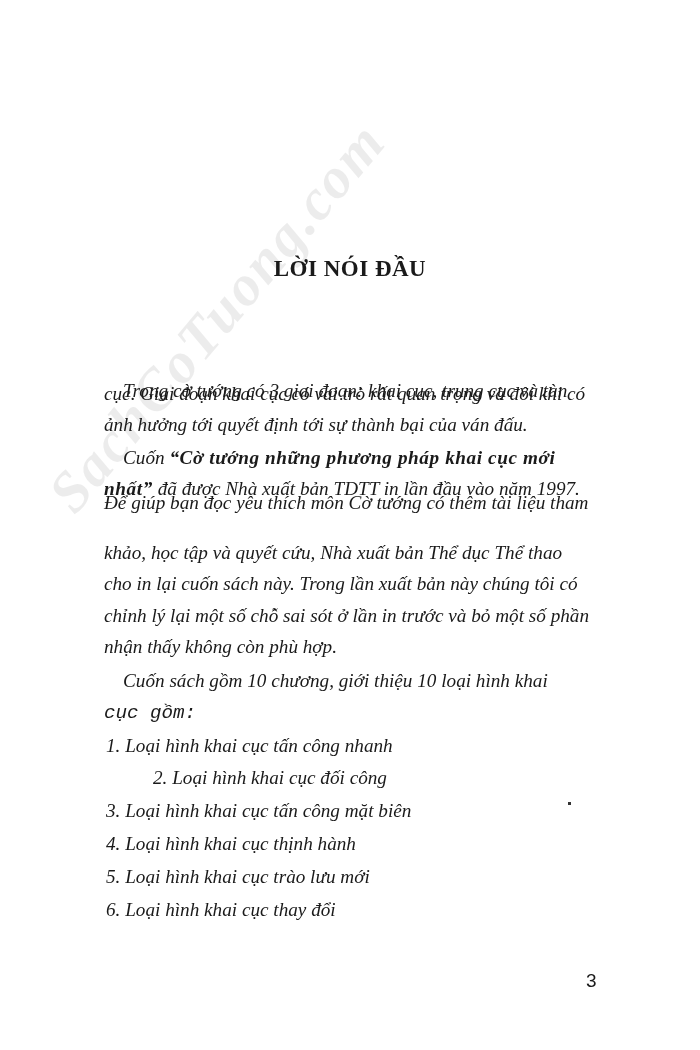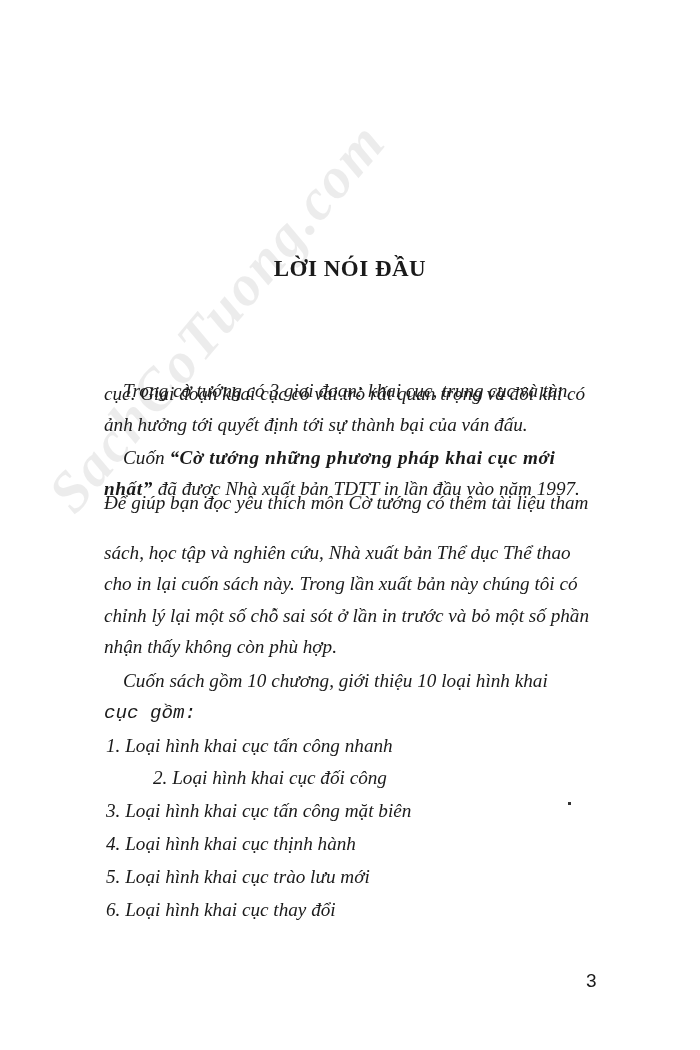--- a/index.html
+++ b/index.html
@@ -43,21 +43,21 @@
 </div>
 
 <div>
   <div class="line" style="left:123px; top:447px;">
     <span>Cuốn </span><span class="b">“Cờ tướng những phương pháp khai cục mới</span>
   </div>
   <div class="line" style="left:104px; top:478px;">
     <span class="b">nhất”</span><span> đã được Nhà xuất bản TDTT in lần đầu vào năm 1997.</span>
   </div>
   <div class="line" style="left:104px; top:492px;">Để giúp bạn đọc yêu thích môn Cờ tướng có thêm tài liệu tham</div>
-  <div class="line" style="left:104px; top:542px;">sách, học tập và nghiên cứu, Nhà  xuất bản Thể dục Thể thao</div>
+  <div class="line" style="left:104px; top:542px;">khảo, học tập và quyết cứu, Nhà  xuất bản Thể dục Thể thao</div>
   <div class="line" style="left:104px; top:573px;">cho in lại cuốn sách này. Trong lần xuất bản này chúng tôi có</div>
   <div class="line" style="left:104px; top:605px;">chỉnh lý lại một số chỗ sai sót ở lần in trước và bỏ một số phần</div>
   <div class="line" style="left:104px; top:636px;">nhận thấy không còn phù hợp.</div>
 </div>
 
 <div>
   <div class="line" style="left:123px; top:670px;">Cuốn sách gồm 10 chương, giới thiệu 10 loại hình khai</div>
   <div class="line" style="left:104px; top:702px;font-family:Liberation Mono, monospace;">cục gồm:</div>
 </div>
 

